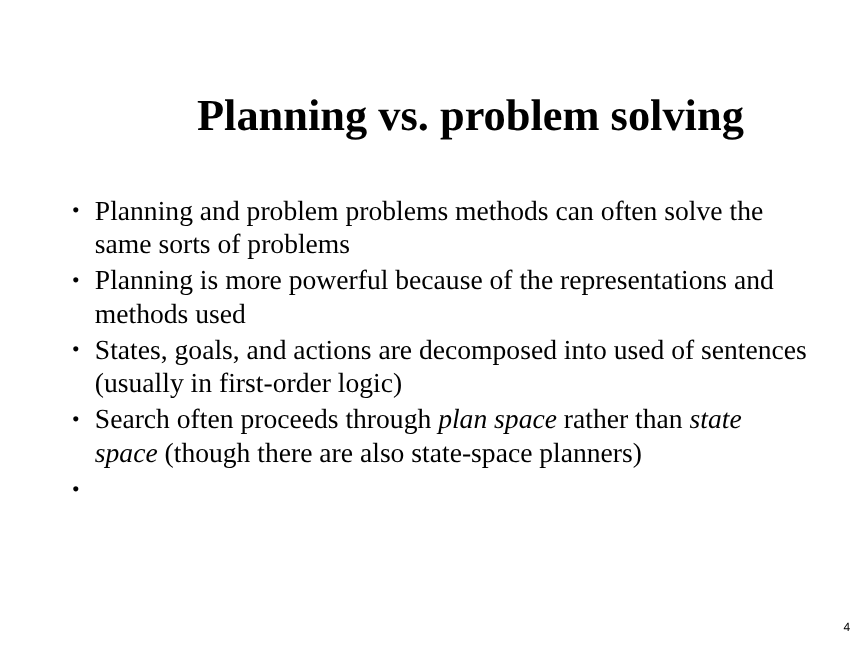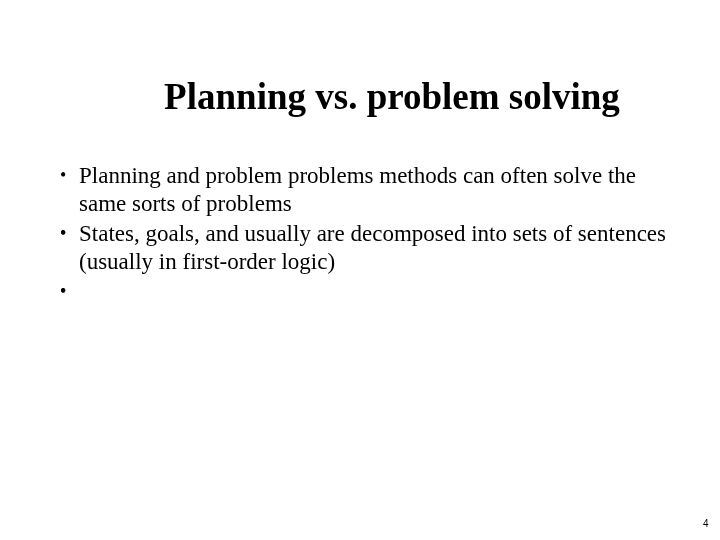--- a/index.html
+++ b/index.html
@@ -67,27 +67,29 @@
 <div>
   <div class="slide-title">Planning vs. problem solving</div>
 
   <ul class="bullet-list">
     <li class="bullet-item">
       <span class="bullet-dot">•</span>
       <span class="bullet-text"><span>Planning and problem problems methods can often solve the same sorts of problems</span></span>
     </li>
     <li class="bullet-item">
       <span class="bullet-dot">•</span>
+      <span class="bullet-text"><span>Planning is more powerful because of the representations and methods used</span></span>
     </li>
     <li class="bullet-item">
       <span class="bullet-dot">•</span>
-      <span class="bullet-text"><span>States, goals, and usually are decomposed into sets of sentences (usually in first-order logic)</span></span>
+      <span class="bullet-text"><span>States, goals, and actions are decomposed into used of sentences (usually in first-order logic)</span></span>
     </li>
     <li class="bullet-item">
       <span class="bullet-dot">•</span>
+      <span class="bullet-text"><span>Search often proceeds through </span><em>plan space</em><span> rather than </span><em>state space</em><span> (though there are also state-space planners)</span></span>
     </li>
     <li class="bullet-item">
       <span class="bullet-dot">•</span>
     </li>
   </ul>
 
   <div class="page-number">4</div>
 </div>
 
 </body></html>

